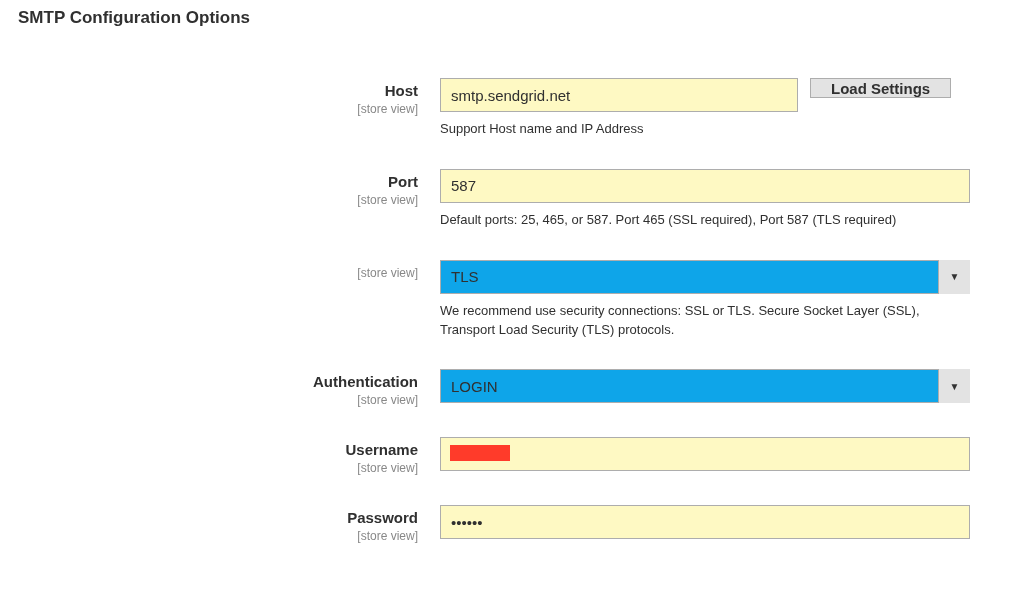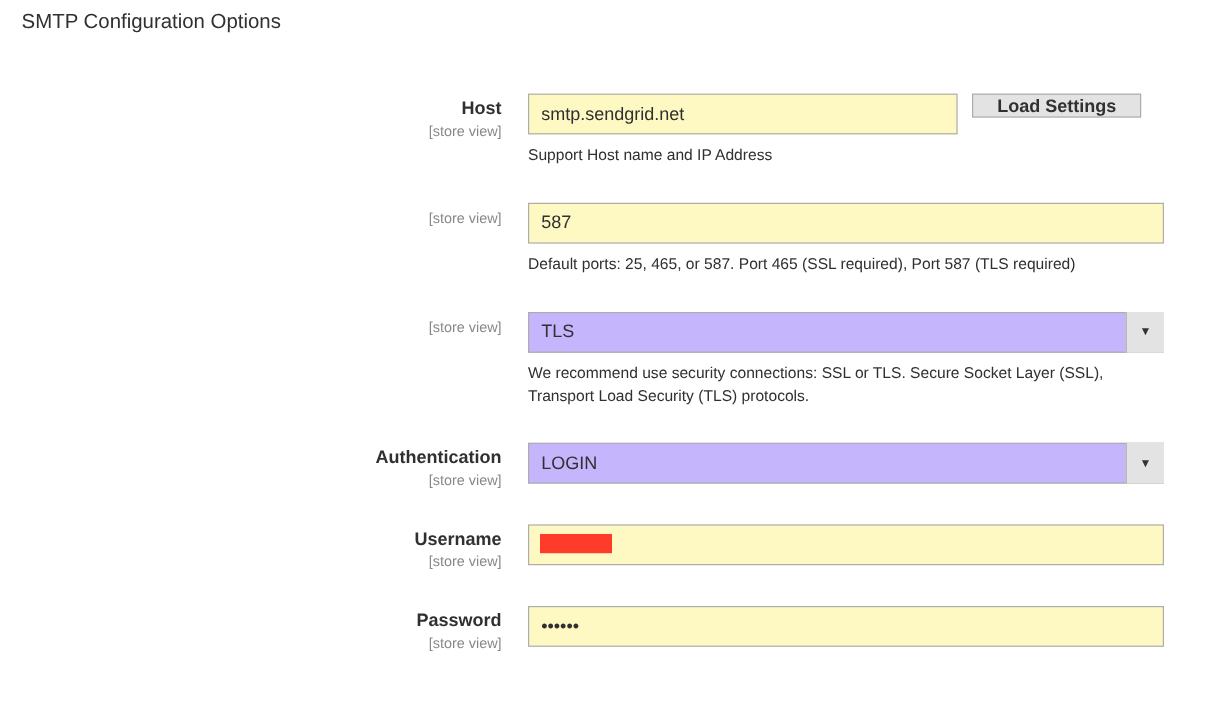--- a/index.html
+++ b/index.html
@@ -6,21 +6,21 @@
     body {
       font-family: Helvetica, Arial, sans-serif;
       font-size: 14px;
       color: #303030;
       background: #fff;
       padding: 0;
       width: 1024px;
     }
     .section-title {
       font-size: 17px;
-      font-weight: 400;
+      font-weight: 700;
       color: #303030;
       padding: 8px 0 0 18px;
     }
     .config-form {
       padding: 50px 30px 20px 30px;
     }
     .field-row {
       display: flex;
       align-items: flex-start;
       margin-bottom: 30px;
@@ -88,21 +88,21 @@
       position: relative;
       width: 100%;
     }
     .select-input {
       width: 100%;
       height: 34px;
       padding: 6px 38px 6px 10px;
       font-size: 15px;
       border: 1px solid #adadad;
       color: #303030;
-      background: #c4b5fd;
+      background: #0ea5e9;
       appearance: none;
       -webkit-appearance: none;
       -moz-appearance: none;
       font-family: inherit;
       cursor: pointer;
     }
     .select-arrow {
       position: absolute;
       right: 0;
       top: 0;
@@ -148,20 +148,21 @@
           <input type="text" class="text-input" value="smtp.sendgrid.net" style="">
         </div>
         <button class="btn">Load Settings</button>
       </div>
       <div class="help-text">Support Host name and IP Address</div>
     </div>
   </div>
 
   <div class="field-row">
     <div class="label-col">
+      <span class="field-label">Port</span>
       <span class="scope-label">[store view]</span>
     </div>
     <div class="value-col">
       <input type="text" class="text-input" value="587" style="">
       <div class="help-text">Default ports: 25, 465, or 587. Port 465 (SSL required), Port 587 (TLS required)</div>
     </div>
   </div>
 
   <div class="field-row">
     <div class="label-col">

